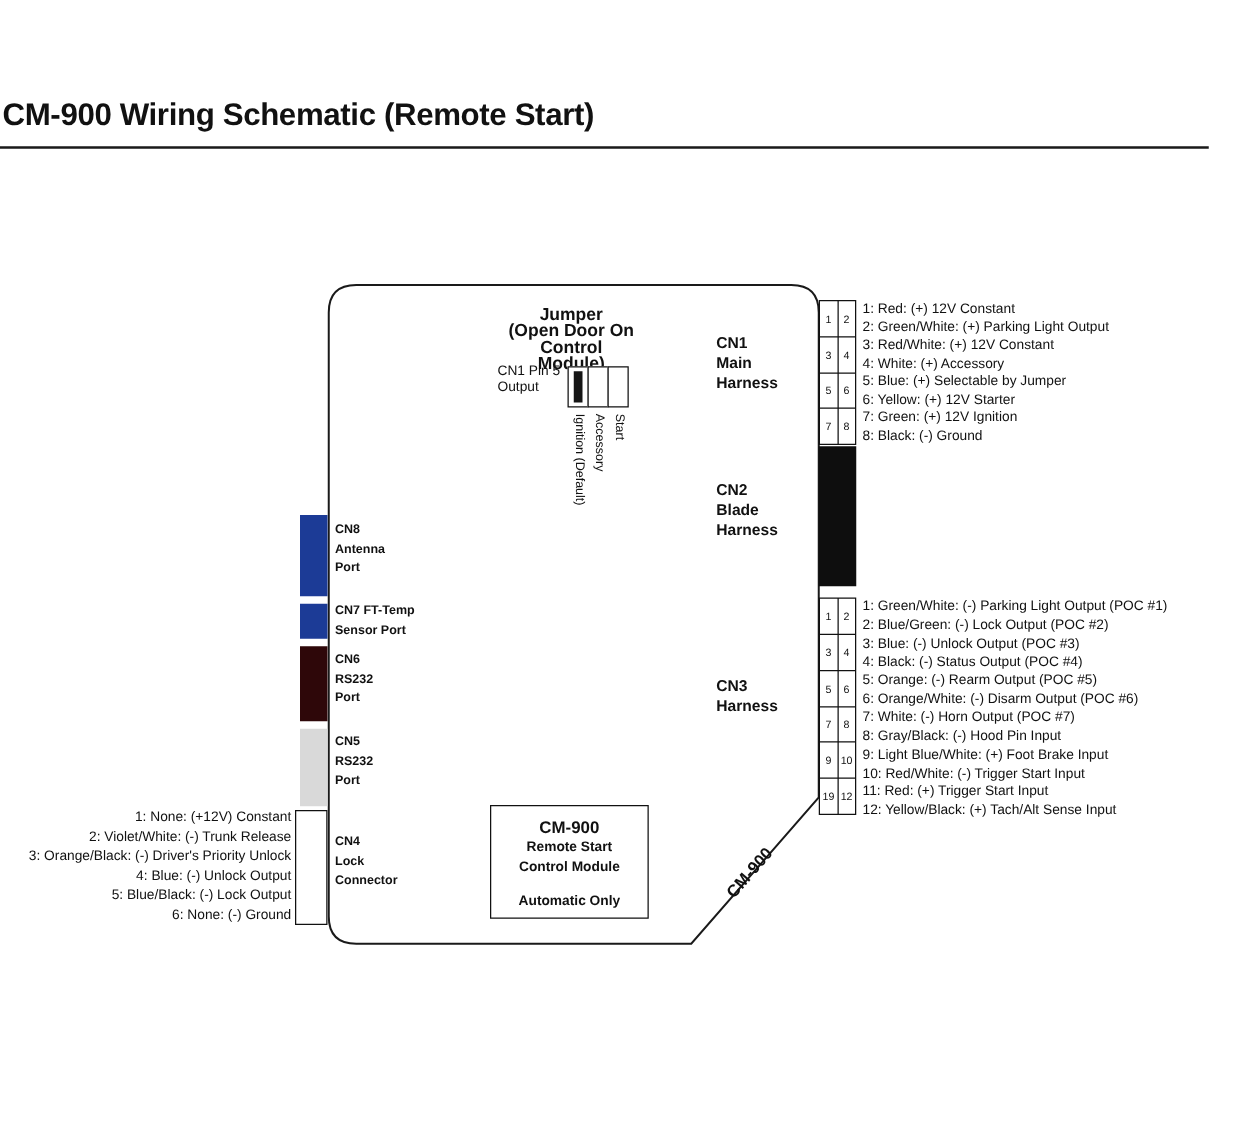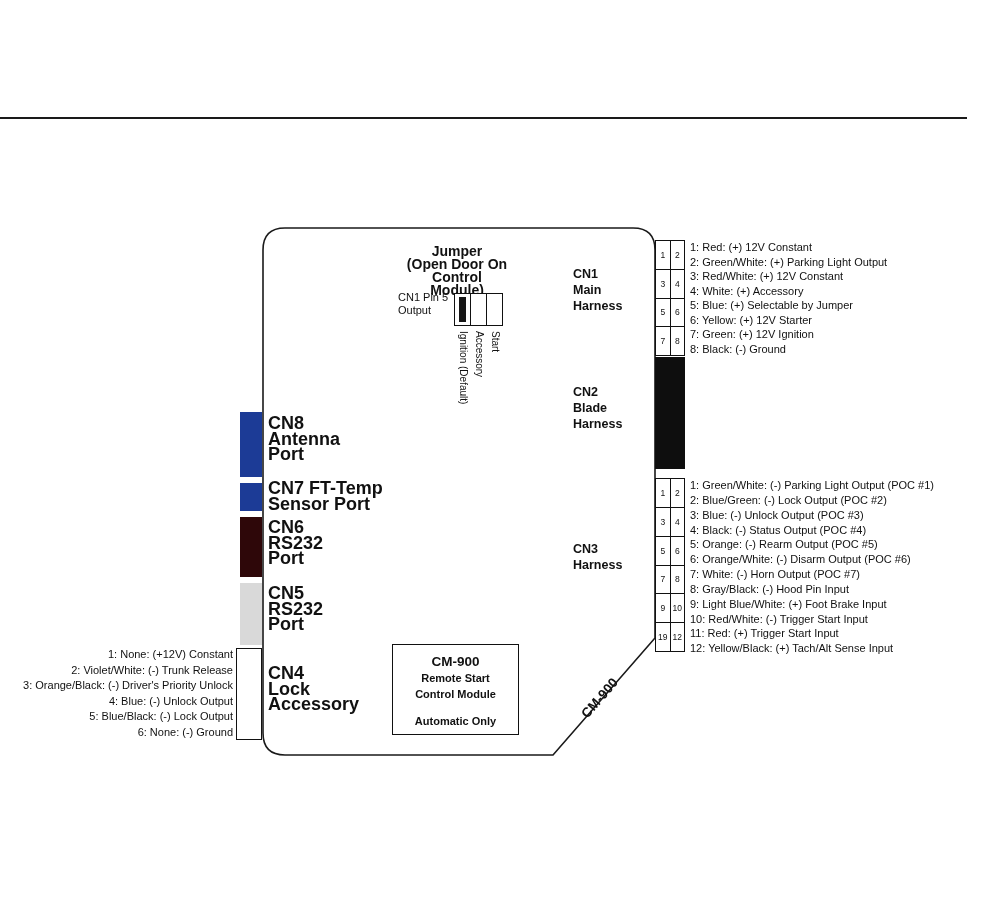--- a/index.html
+++ b/index.html
@@ -36,21 +36,21 @@
   .cn2-label{left:573px;top:384px;}
   .cn3-label{left:573px;top:541px;}
 
   
   .port-block{width:22px;}
   .blk-cn8{left:240px;top:412px;height:65px;}
   .blk-cn7{left:240px;top:483px;height:28px;}
   .blk-cn6{left:240px;top:517px;height:60px;}
   .blk-cn5{left:240px;top:583px;height:62px;}
   .blk-cn4{left:236px;top:648px;width:26px;height:92px;border:1.5px solid #111;box-sizing:border-box;}
-  .port-label{font-size:18px;font-weight:bold;line-height:15.5px;}
+  .port-label{font-size:10px;font-weight:bold;line-height:15.5px;}
   .lbl-cn8{left:268px;top:416px;}
   .lbl-cn7{left:268px;top:481px;}
   .lbl-cn6{left:268px;top:520px;}
   .lbl-cn5{left:268px;top:586px;}
   .lbl-cn4{left:268px;top:666px;}
 
   
   .cn4-pins{left:20px;top:647px;width:213px;text-align:right;
             font-size:11px;line-height:15.6px;}
 
@@ -73,20 +73,21 @@
               box-sizing:border-box;text-align:center;padding-top:8px;}
   .center-box .l1{font-size:13.5px;font-weight:bold;line-height:17px;}
   .center-box .l2,.center-box .l3,.center-box .l4{font-size:11px;font-weight:bold;line-height:16px;}
   .center-box .l4{margin-top:11px;}
 </style>
 </head>
 <body>
 
 <div id="page">
 
+  <div class="abs title">CM-900 Wiring Schematic (Remote Start)</div>
   <div class="abs title-rule"></div>
 
   <svg class="abs schem-svg" viewBox="0 0 1000 918">
     <path d="M 285 228 H 633 Q 655 228 655 250 V 638 L 553 755 H 285 Q 263 755 263 733 V 250 Q 263 228 285 228 Z" fill="#ffffff" stroke="#1a1a1a" stroke-width="1.6"></path>
     <text transform="translate(603,701) rotate(-49)" text-anchor="middle" font-family="Liberation Sans, sans-serif" font-size="13.5" font-weight="bold" fill="#111">CM-900</text>
   </svg>
 
   <div class="abs jumper-heading pre">Jumper
 (Open Door On Control
 Module)</div>
@@ -124,21 +125,21 @@
   <div class="abs port-label lbl-cn7 pre">CN7 FT-Temp
 Sensor Port</div>
   <div class="abs port-label lbl-cn6 pre">CN6
 RS232
 Port</div>
   <div class="abs port-label lbl-cn5 pre">CN5
 RS232
 Port</div>
   <div class="abs port-label lbl-cn4 pre">CN4
 Lock
-Accessory</div>
+Connector</div>
 
   <div class="abs cn4-pins">
 
   <div class="pin-line">1: None: (+12V) Constant</div>
       <div class="pin-line">2: Violet/White: (-) Trunk Release</div>
       <div class="pin-line">3: Orange/Black: (-) Driver's Priority Unlock</div>
       <div class="pin-line">4: Blue: (-) Unlock Output</div>
       <div class="pin-line">5: Blue/Black: (-) Lock Output</div>
       <div class="pin-line">6: None: (-) Ground</div>
     </div>

